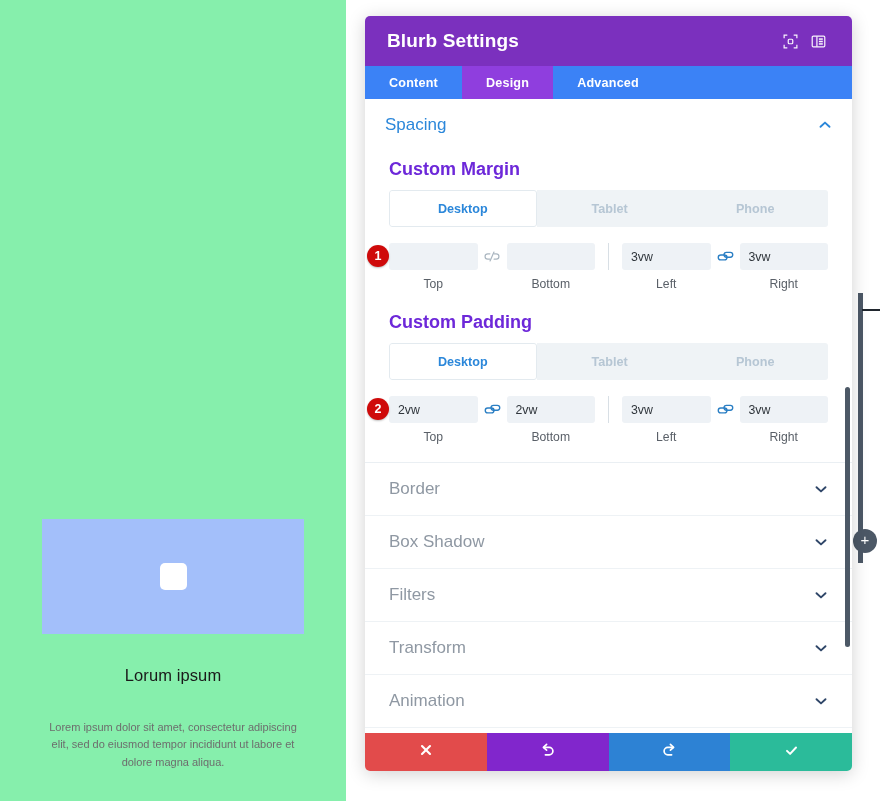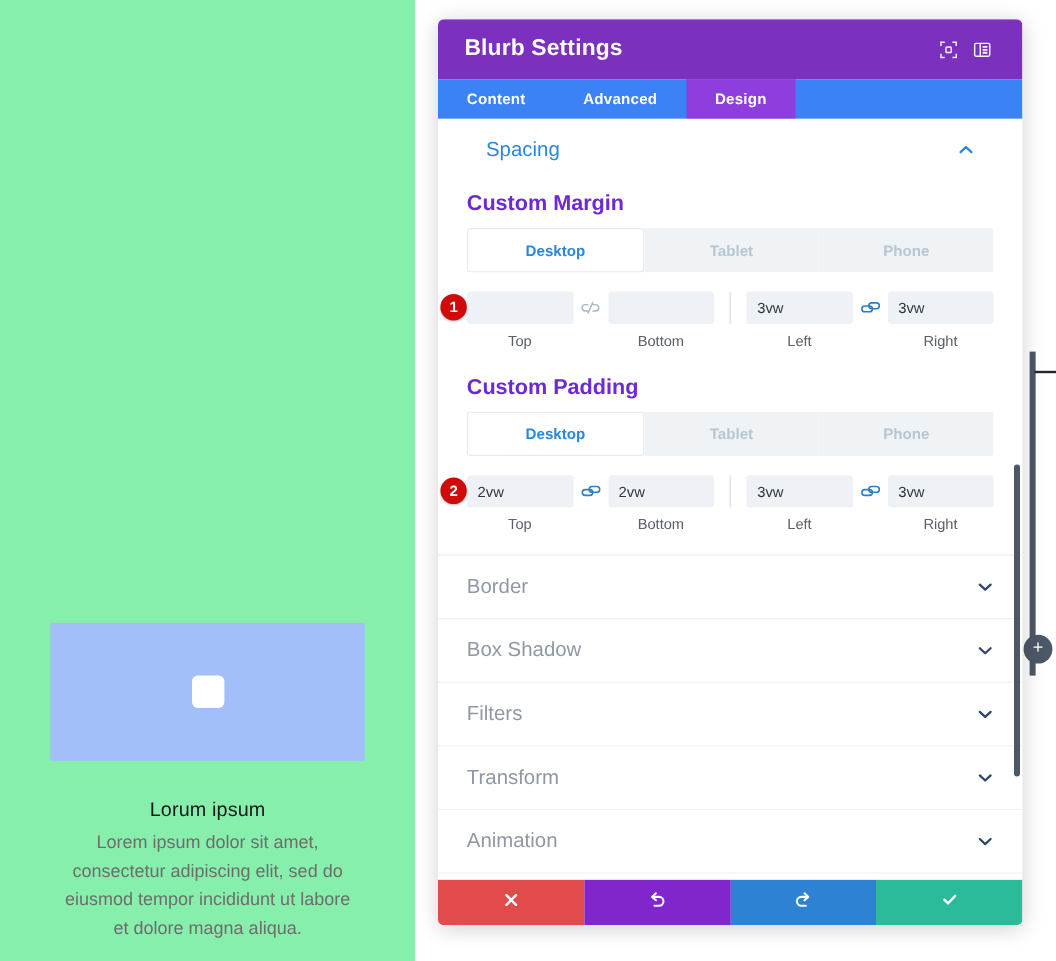--- a/index.html
+++ b/index.html
@@ -37,22 +37,22 @@
     border-radius: 5px;
   }
   #blurb-title {
     margin-top: 32px;
     font-size: 16.5px;
     color: #1a1a1a;
     font-weight: 400;
     letter-spacing: .1px;
   }
   #blurb-text {
-    margin-top: 6px;
-    font-size: 15px;
+    margin-top: 34px;
+    font-size: 11px;
     line-height: 1.58;
     color: #6d6d6d;
     padding: 0 6px;
   }
 
   
   #canvas-rail {
     position: absolute;
     left: 858px; top: 293px;
     width: 5px; height: 270px;
@@ -145,21 +145,21 @@
     overflow: hidden;
     position: relative;
   }
 
   
   #spacing-section { padding: 0; }
   .section-head {
     height: 53px;
     display: flex;
     align-items: center;
-    padding: 0 40px;
+    padding: 0 20px;
     border-bottom: 1px solid #eaeff3;
     cursor: pointer;
   }
   .section-head .section-title {
     flex: 1;
     font-size: 17px;
     color: #2b87da;
     font-weight: 400;
   }
   .section-head.collapsed .section-title {
@@ -361,22 +361,22 @@
         <line x1="6.3" y1="2.3" x2="6.3" y2="13.7"></line>
         <line x1="8.4" y1="5.4" x2="12.6" y2="5.4" stroke-width="1.6"></line>
         <line x1="8.4" y1="8.0" x2="12.6" y2="8.0" stroke-width="1.6"></line>
         <line x1="8.4" y1="10.6" x2="12.6" y2="10.6" stroke-width="1.6"></line>
       </svg>
     </div>
   </div>
 
   <div id="modal-tabs">
     <div class="modal-tab">Content</div>
+    <div class="modal-tab active">Design</div>
     <div class="modal-tab">Advanced</div>
-    <div class="modal-tab active">Design</div>
   </div>
 
   <div id="modal-body">
 
     <div id="spacing-section">
       <div class="section-head" id="spacing-head">
         <div class="section-title">Spacing</div>
         <span class="chev">
           <svg width="14" height="14" viewBox="0 0 14 14" fill="none" stroke="#2b87da" stroke-width="1.9" stroke-linecap="round" stroke-linejoin="round">
             <polyline points="2.5,8.8 7,4.6 11.5,8.8"></polyline>

